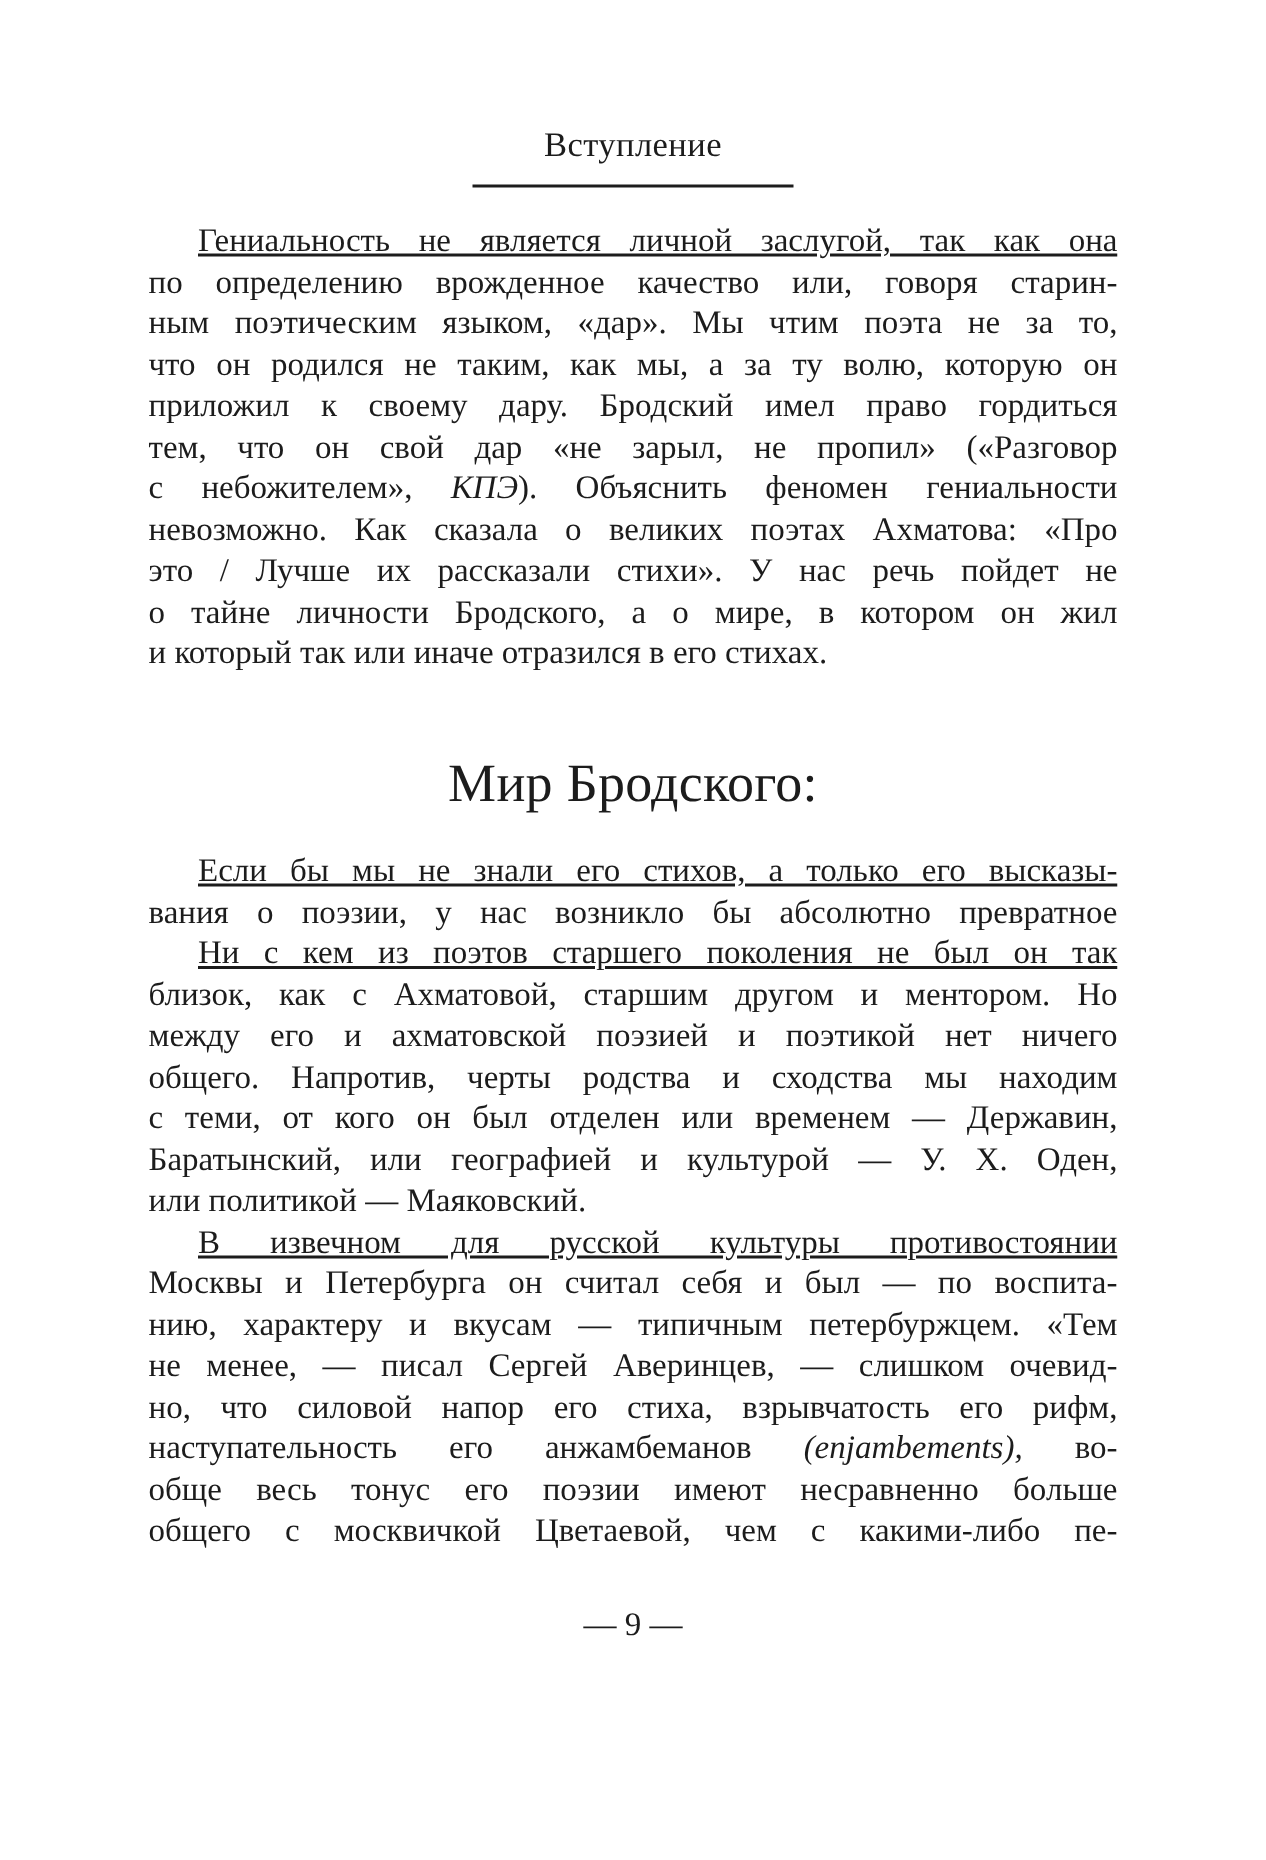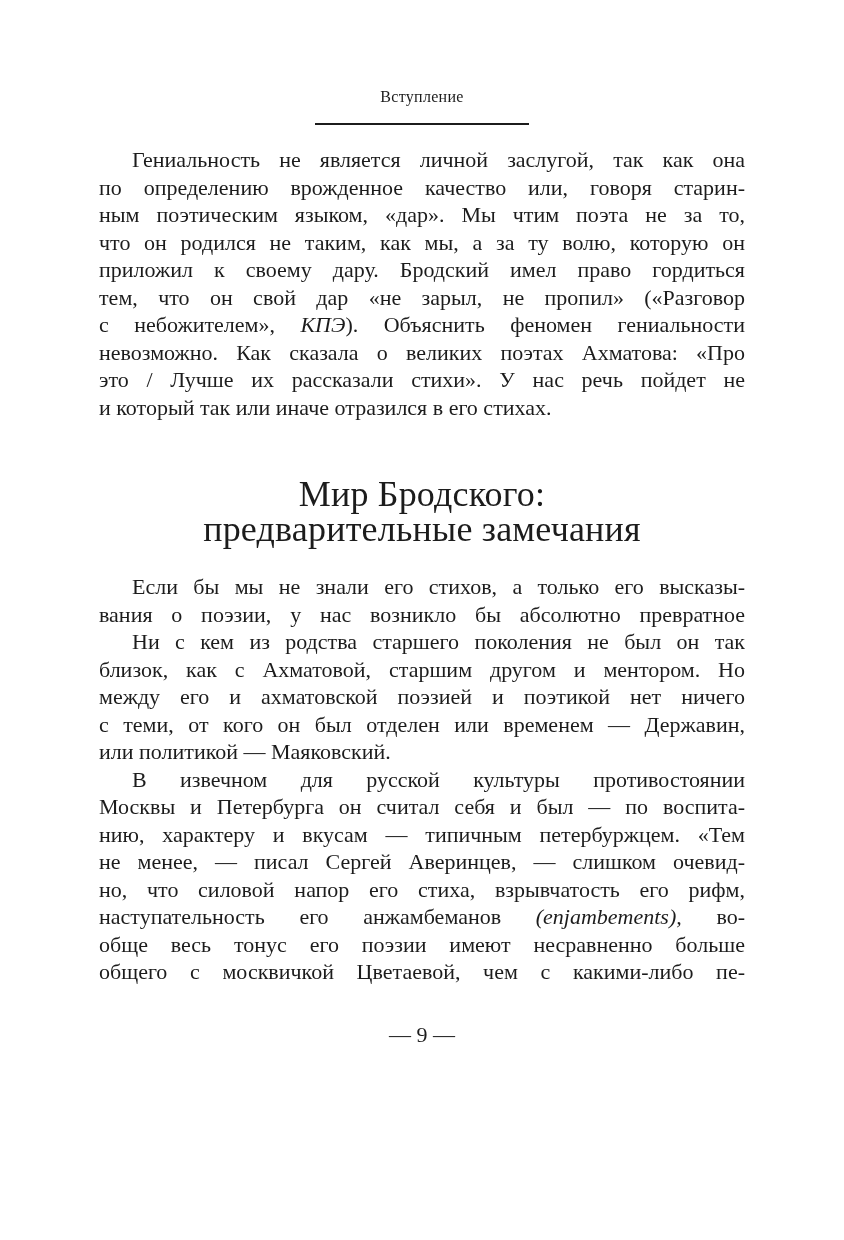--- a/index.html
+++ b/index.html
@@ -17,21 +17,21 @@
   .page {
     position: relative;
     width: 844px;
     height: 1240px;
     box-sizing: border-box;
     padding-top: 84px;
     background: #ffffff;
   }
   .running-head {
     text-align: center;
-    font-size: 16px;
+    font-size: 23px;
     line-height: 26px;
     letter-spacing: 0.3px;
   }
   .head-rule {
     width: 214px;
     height: 2px;
     background: #1c1c1c;
     margin: 13px auto 0 auto;
   }
   .text-block {
@@ -48,20 +48,21 @@
     text-align-last: justify;
     height: 27.5px;
     overflow: hidden;
   }
   .tline.tline-left {
     text-align: center;
     text-align-last: left;
   }
   .para .tline:first-child {
     text-indent: 33px;
+    text-decoration: underline;
   }
   .it {
     font-style: italic;
   }
   .section-heading {
     font-size: 36px;
     font-weight: normal;
     text-align: center;
     line-height: 34.5px;
     margin: 56px 0 27px 0;
@@ -89,38 +90,40 @@
     <div class="para">
         <div class="tline"><span>Гениальность не является личной заслугой, так как она</span></div>
         <div class="tline"><span>по определению врожденное качество или, говоря старин-</span></div>
         <div class="tline"><span>ным поэтическим языком, «дар». Мы чтим поэта не за то,</span></div>
         <div class="tline"><span>что он родился не таким, как мы, а за ту волю, которую он</span></div>
         <div class="tline"><span>приложил к своему дару. Бродский имел право гордиться</span></div>
         <div class="tline"><span>тем, что он свой дар «не зарыл, не пропил» («Разговор</span></div>
         <div class="tline"><span>с небожителем», </span><span class="it">КПЭ</span><span>). Объяснить феномен гениальности</span></div>
         <div class="tline"><span>невозможно. Как сказала о великих поэтах Ахматова: «Про</span></div>
         <div class="tline"><span>это / Лучше их рассказали стихи». У нас речь пойдет не</span></div>
+        <div class="tline"><span>о тайне личности Бродского, а о мире, в котором он жил</span></div>
         <div class="tline tline-left"><span>и который так или иначе отразился в его стихах.</span></div>
       </div>
 
     <h2 class="section-heading">
       <span>Мир Бродского:</span><br>
-      <span>предварительные замечания</span>
     </h2>
 
     <div class="para">
         <div class="tline"><span>Если бы мы не знали его стихов, а только его высказы-</span></div>
         <div class="tline"><span>вания о поэзии, у нас возникло бы абсолютно превратное</span></div>
       </div>
 
     <div class="para">
-        <div class="tline"><span>Ни с кем из родства старшего поколения не был он так</span></div>
+        <div class="tline"><span>Ни с кем из поэтов старшего поколения не был он так</span></div>
         <div class="tline"><span>близок, как с Ахматовой, старшим другом и ментором. Но</span></div>
         <div class="tline"><span>между его и ахматовской поэзией и поэтикой нет ничего</span></div>
+        <div class="tline"><span>общего. Напротив, черты родства и сходства мы находим</span></div>
         <div class="tline"><span>с теми, от кого он был отделен или временем — Державин,</span></div>
+        <div class="tline"><span>Баратынский, или географией и культурой — У. Х. Оден,</span></div>
         <div class="tline tline-left"><span>или политикой — Маяковский.</span></div>
       </div>
 
     <div class="para">
         <div class="tline"><span>В извечном для русской культуры противостоянии</span></div>
         <div class="tline"><span>Москвы и Петербурга он считал себя и был — по воспита-</span></div>
         <div class="tline"><span>нию, характеру и вкусам — типичным петербуржцем. «Тем</span></div>
         <div class="tline"><span>не менее, — писал Сергей Аверинцев, — слишком очевид-</span></div>
         <div class="tline"><span>но, что силовой напор его стиха, взрывчатость его рифм,</span></div>
         <div class="tline"><span>наступательность его анжамбеманов </span><span class="it">(enjambements),</span><span> во-</span></div>

